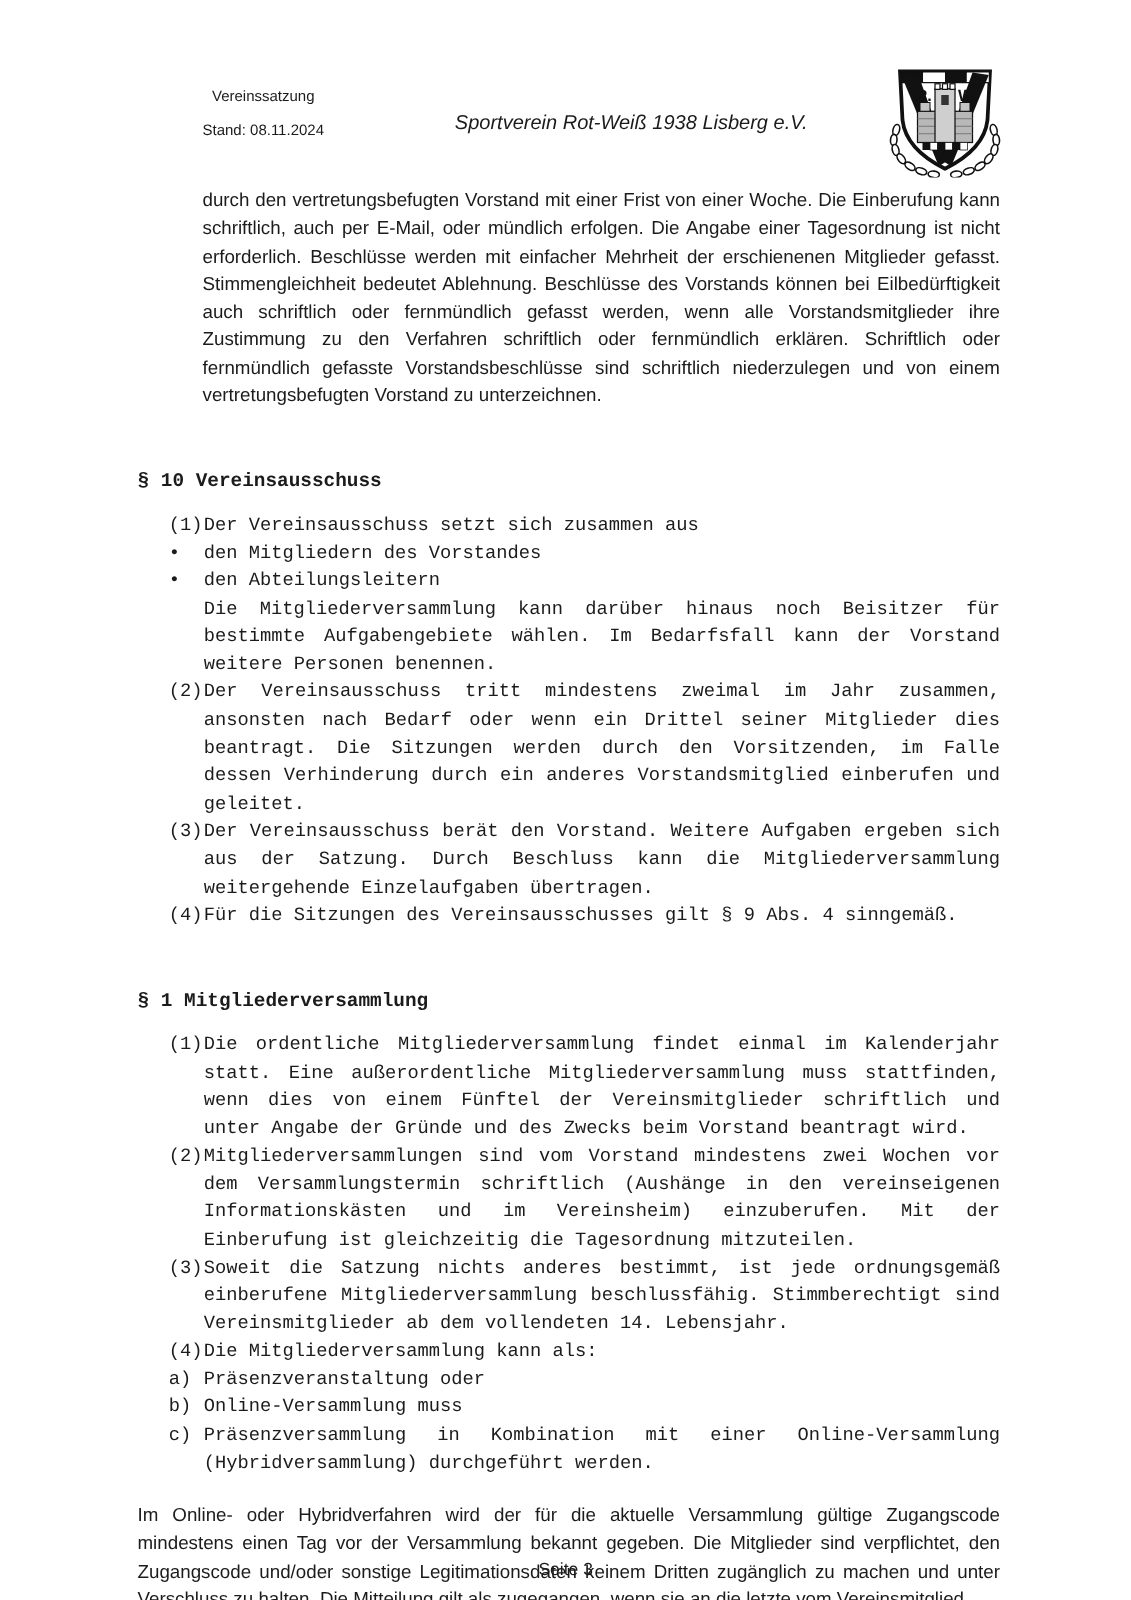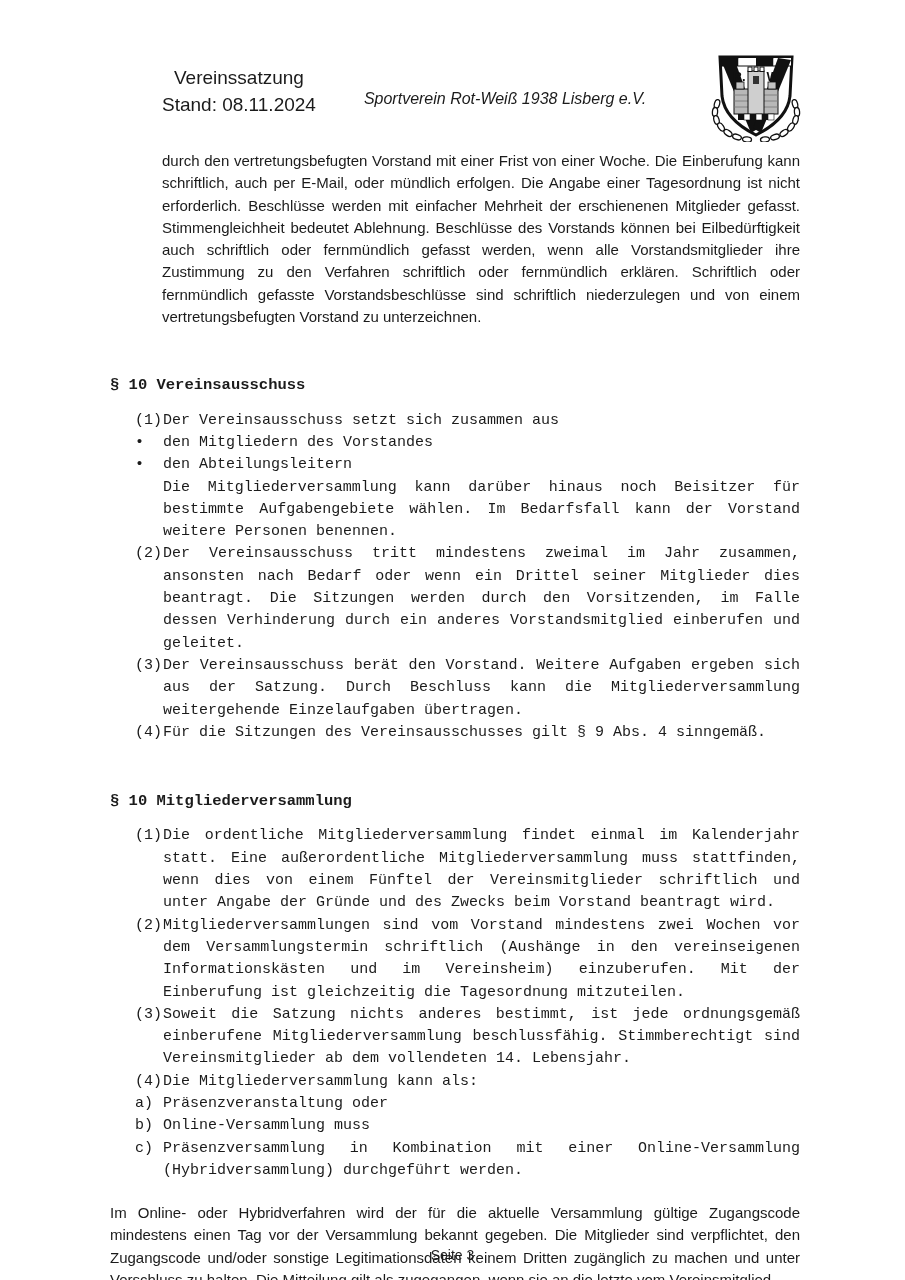--- a/index.html
+++ b/index.html
@@ -12,21 +12,21 @@
     font-size:15px;line-height:22.3px;
     overflow:hidden;
     margin:0 auto;
   }
   .content{padding:0 105px 0 110px;}
 
   
   .header{position:relative;height:88px;margin-top:58px;}
   .header-left{
     position:absolute;left:52px;top:6px;
-    text-align:center;font-size:19px;line-height:27px;white-space:nowrap;
+    text-align:center;font-size:12px;line-height:27px;white-space:nowrap;
   }
   .header-title{
     position:absolute;left:100px;right:0;top:30px;
     text-align:center;font-size:16px;white-space:nowrap;font-style:italic;
   }
   .logo{position:absolute;right:-12px;top:-14px;width:112px;height:98px;}
 
   
   .para{text-align:justify;text-justify:inter-word;}
   .intro{margin-left:52px;margin-top:4px;}
@@ -141,21 +141,21 @@
         <span class="marker">(3)</span>
         <span class="litext">Der Vereinsausschuss berät den Vorstand. Weitere Aufgaben ergeben sich aus der Satzung. Durch Beschluss kann die Mitgliederversammlung weitergehende Einzelaufgaben übertragen.</span>
       </div>
       <div class="li">
         <span class="marker">(4)</span>
         <span class="litext">Für die Sitzungen des Vereinsausschusses gilt § 9 Abs. 4 sinngemäß.</span>
       </div>
     </div>
 
     <div class="section">
-      <div class="sec-heading">§ 10 Mitgliederversammlung</div>
+      <div class="sec-heading">§ 1 Mitgliederversammlung</div>
       <div class="li">
         <span class="marker">(1)</span>
         <span class="litext">Die ordentliche Mitgliederversammlung findet einmal im Kalenderjahr statt. Eine außerordentliche Mitgliederversammlung muss stattfinden, wenn dies von einem Fünftel der Vereinsmitglieder schriftlich und unter Angabe der Gründe und des Zwecks beim Vorstand beantragt wird.</span>
       </div>
       <div class="li">
         <span class="marker">(2)</span>
         <span class="litext">Mitgliederversammlungen sind vom Vorstand mindestens zwei Wochen vor dem Versammlungstermin schriftlich (Aushänge in den vereinseigenen Informationskästen und im Vereinsheim) einzuberufen. Mit der Einberufung ist gleichzeitig die Tagesordnung mitzuteilen.</span>
       </div>
       <div class="li">
         <span class="marker">(3)</span>

